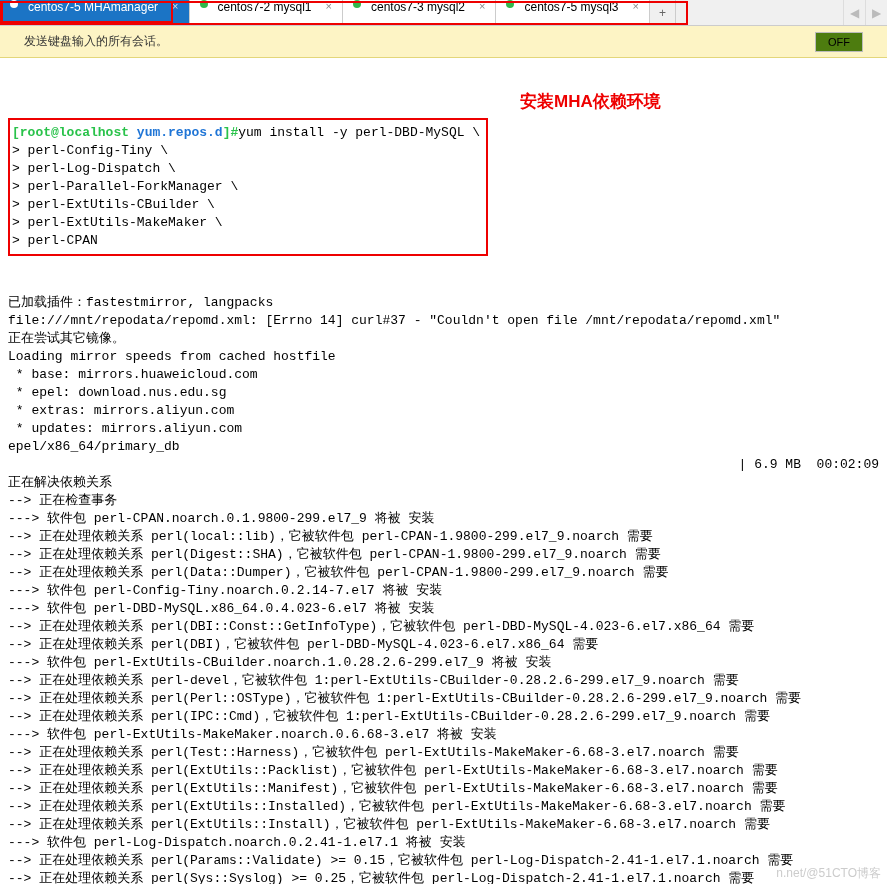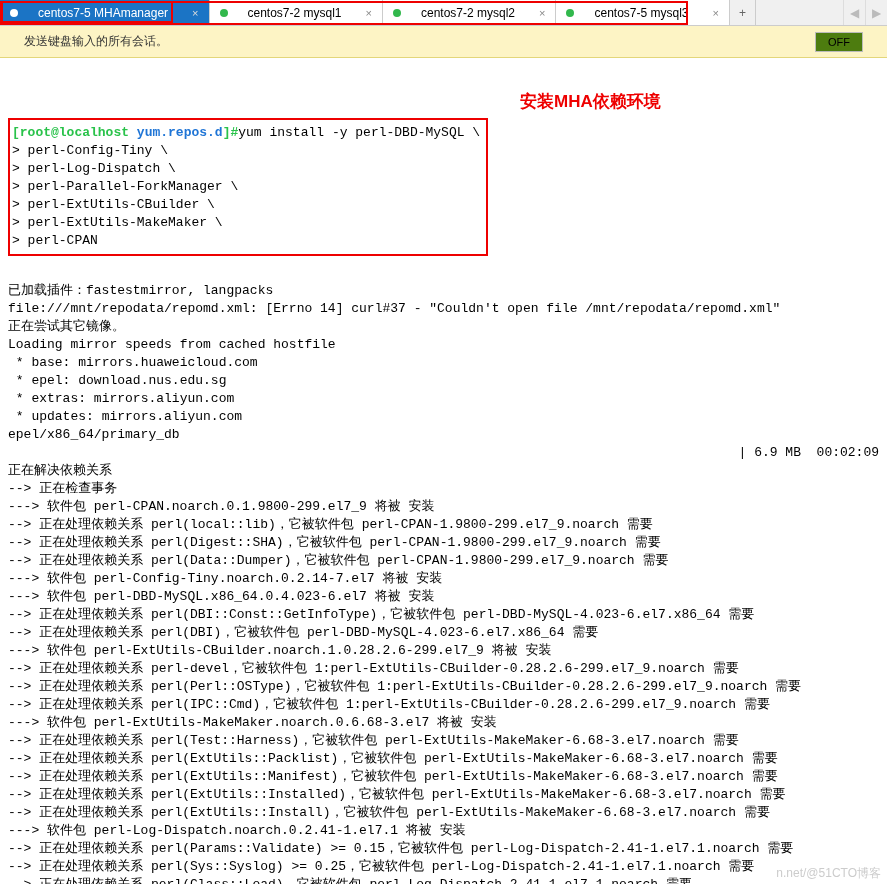--- a/index.html
+++ b/index.html
@@ -1,38 +1,38 @@
 <!DOCTYPE html>
 <html><head>
 <meta charset="utf-8">
 <style>
   * { margin: 0; padding: 0; box-sizing: border-box; }
   body { font-family: "Microsoft YaHei", Arial, sans-serif; font-size: 12px; width: 887px; background: #fff; }
 
   .tabbar { display: flex; align-items: stretch; height: 26px; background: #f0f0f0; border-bottom: 1px solid #ccc; }
-  .tab { display: flex; align-items: center; gap: 20px; padding: 0 10px; border-right: 1px solid #ccc; background: #fff; cursor: pointer; position: relative; }
+  .tab { display: flex; gap: 10px; padding: 0 10px; border-right: 1px solid #ccc; background: #fff; cursor: pointer; position: relative; }
   .tab.active { background: #1b74c5; color: #fff; }
   .tab .dot { width: 8px; height: 8px; border-radius: 50%; background: #32b84c; display: inline-block; }
   .tab.active .dot { background: #fff; }
   .tab .close { font-size: 11px; color: #888; margin-left: 4px; }
   .tab.active .close { color: #ddd; }
   .tab-add { width: 26px; display: flex; align-items: center; justify-content: center; color: #666; cursor: pointer; border-right: 1px solid #ccc; }
   .tab-arrows { margin-left: auto; display: flex; }
   .tab-arrow { width: 22px; display: flex; align-items: center; justify-content: center; color: #bbb; border-left: 1px solid #ddd; }
 
   .annot-tabs { position: absolute; top: 1px; left: 0; width: 688px; height: 24px; border: 2px solid #e00; pointer-events: none; }
   .annot-tab1 { position: absolute; top: 1px; left: 1px; width: 172px; height: 22px; border: 2px solid #e00; pointer-events: none; }
 
   .subbar { display: flex; align-items: center; height: 32px; background: #fdf4c5; border-bottom: 1px solid #e3d67a; padding: 0 24px; position: relative; }
   .subbar .hint { color: #333; }
   .subbar .off-btn { margin-left: auto; background: #4d7c0f; border: 1px solid #bbb; padding: 3px 12px; font-size: 11px; cursor: pointer; }
   .red-note-top { position: absolute; left: 300px; top: 28px; color: #e00; font-weight: bold; font-size: 13px; }
 
   .term-wrap { position: relative; padding: 6px 8px 6px 8px; font-family: Consolas, "Courier New", monospace; font-size: 13px; line-height: 18px; color: #000; white-space: pre; }
-  .cmd-box { border: 2px solid #e00; padding: 4px 6px 4px 2px; margin-bottom: 2px; width: 480px; }
+  .cmd-box { border: 2px solid #e00; padding: 4px 6px 4px 2px; margin-bottom: 14px; width: 480px; }
   .prompt-user { color: #29c24a; font-weight: bold; }
   .prompt-path { color: #1f75d6; font-weight: bold; }
   .red-note-install { position: absolute; left: 520px; top: 35px; color: #e00; font-weight: bold; font-size: 17px; font-family: "Microsoft YaHei", Arial, sans-serif; white-space: nowrap; text-align: center; }
 
   .out { font-family: Consolas, "Courier New", monospace; font-size: 13px; line-height: 18px; padding: 0 8px 4px 8px; white-space: pre-wrap; word-break: break-all; }
   .status-line { display: flex; flex-direction: column; }
   .status-line .right { margin-left: auto; white-space: pre; }
 
   .watermark { position: absolute; right: 6px; bottom: 2px; color: #ccc; font-size: 12px; font-family: Arial, sans-serif; }
 </style>
@@ -46,21 +46,21 @@
         <span>centos7-5 MHAmanager</span>
         <span class="close">×</span>
       </div>
       <div class="tab">
         <span class="dot"></span>
         <span>centos7-2 mysql1</span>
         <span class="close">×</span>
       </div>
       <div class="tab">
         <span class="dot"></span>
-        <span>centos7-2 mysql2</span>
+        <span>centos7-3 mysql2</span>
         <span class="close">×</span>
       </div>
       <div class="tab">
         <span class="dot"></span>
         <span>centos7-5 mysql3</span>
         <span class="close">×</span>
       </div>
       <div class="tab-add">+</div>
       <div class="tab-arrows">
         <div class="tab-arrow">◀</div>

